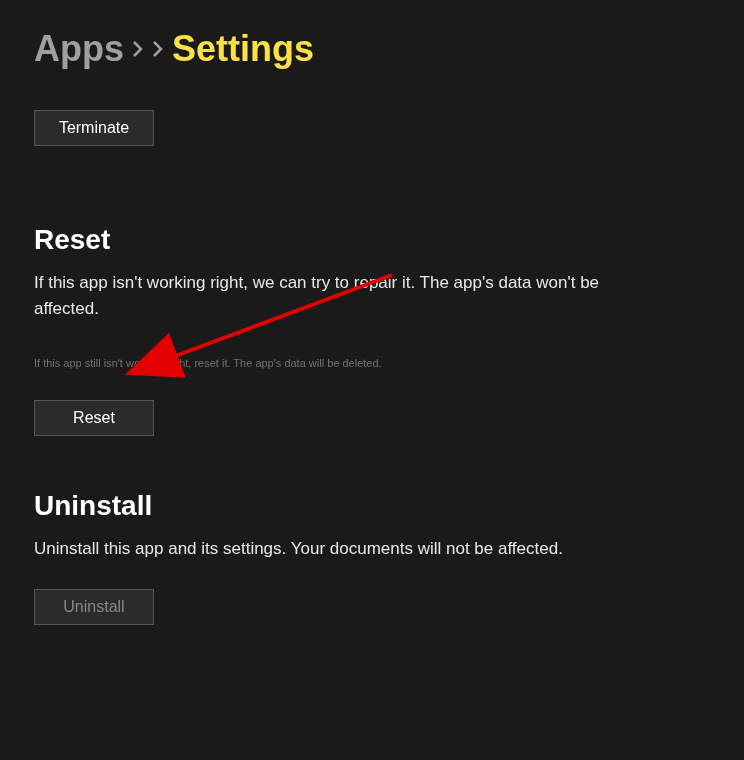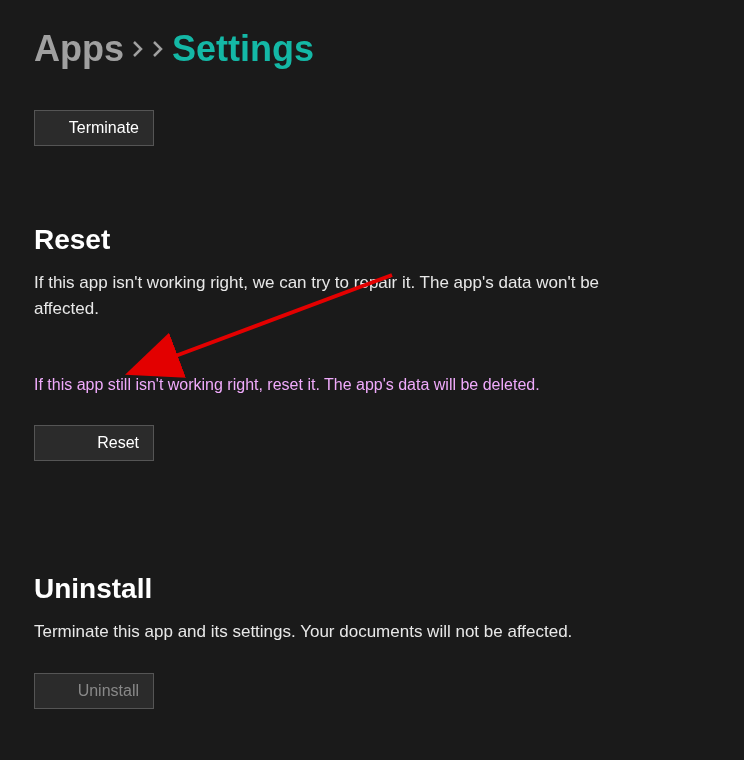--- a/index.html
+++ b/index.html
@@ -29,33 +29,33 @@
       color: #a0a0a0;
       cursor: pointer;
     }
     .breadcrumb-chevron {
       color: #a0a0a0;
       font-size: 22px;
       display: flex;
       align-items: center;
     }
     .breadcrumb-current {
-      color: #14b8a6;
+      color: #fde047;
     }
     .content {
       padding: 0 34px;
     }
     .btn {
       background-color: #2b2b2b;
       border: 1px solid #555555;
       color: #ffffff;
       font-size: 16px;
       padding: 8px 14px;
       min-width: 120px;
-      text-align: right;
+      text-align: center;
       cursor: pointer;
       font-family: inherit;
       display: inline-block;
     }
     .btn-disabled {
       color: #888888;
       cursor: default;
     }
     .terminate-row {
       margin-top: 40px;
@@ -72,27 +72,27 @@
       font-size: 17px;
       color: #e8e8e8;
       margin-top: 14px;
       line-height: 1.5;
       max-width: 620px;
     }
     .btn-row {
       margin-top: 28px;
     }
     .desc2 {
-      font-size: 16px;
-      color: #f0abfc;
-      margin-top: 52px;
+      font-size: 11px;
+      color: #737373;
+      margin-top: 34px;
       line-height: 1.5;
     }
     .section-uninstall {
-      margin-top: 112px;
+      margin-top: 54px;
     }
     .arrow-overlay {
       position: absolute;
       pointer-events: none;
       left: 0;
       top: 0;
     }
   </style>
 </head>
 <body>
@@ -121,21 +121,21 @@
     <h2 class="section-heading">Reset</h2>
     <p class="desc">If this app isn't working right, we can try to repair it. The app's data won't be affected.</p>
     <p class="desc2">If this app still isn't working right, reset it. The app's data will be deleted.</p>
     <div class="btn-row">
       <button class="btn">Reset</button>
     </div>
   </div>
 
   <div class="section-uninstall">
     <h2 class="section-heading">Uninstall</h2>
-    <p class="desc">Terminate this app and its settings. Your documents will not be affected.</p>
+    <p class="desc">Uninstall this app and its settings. Your documents will not be affected.</p>
     <div class="btn-row">
       <button class="btn btn-disabled">Uninstall</button>
     </div>
   </div>
 </div>
 
 <svg class="arrow-overlay" width="744" height="760">
   <defs>
     <marker id="arrowhead" markerWidth="14" markerHeight="12" refX="2" refY="6" orient="auto">
       <polygon points="0 0, 14 6, 0 12" fill="#e30000"></polygon>

